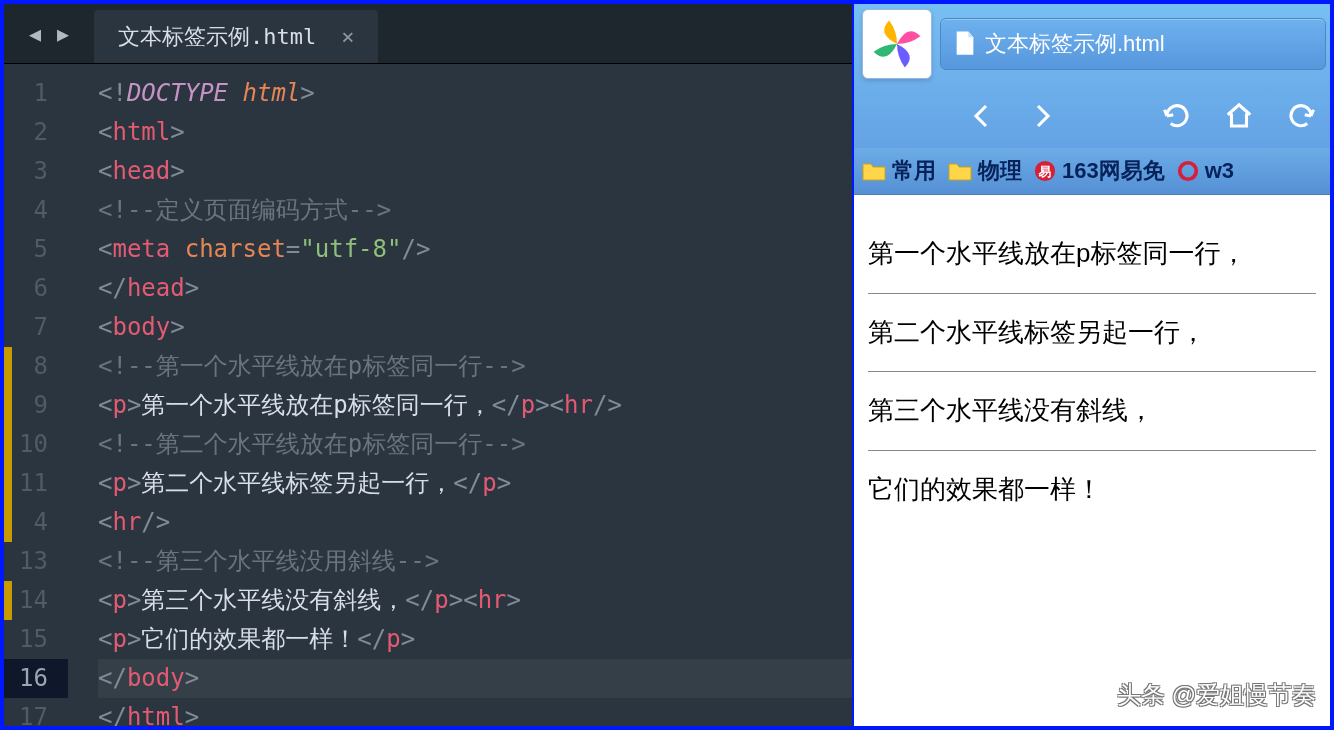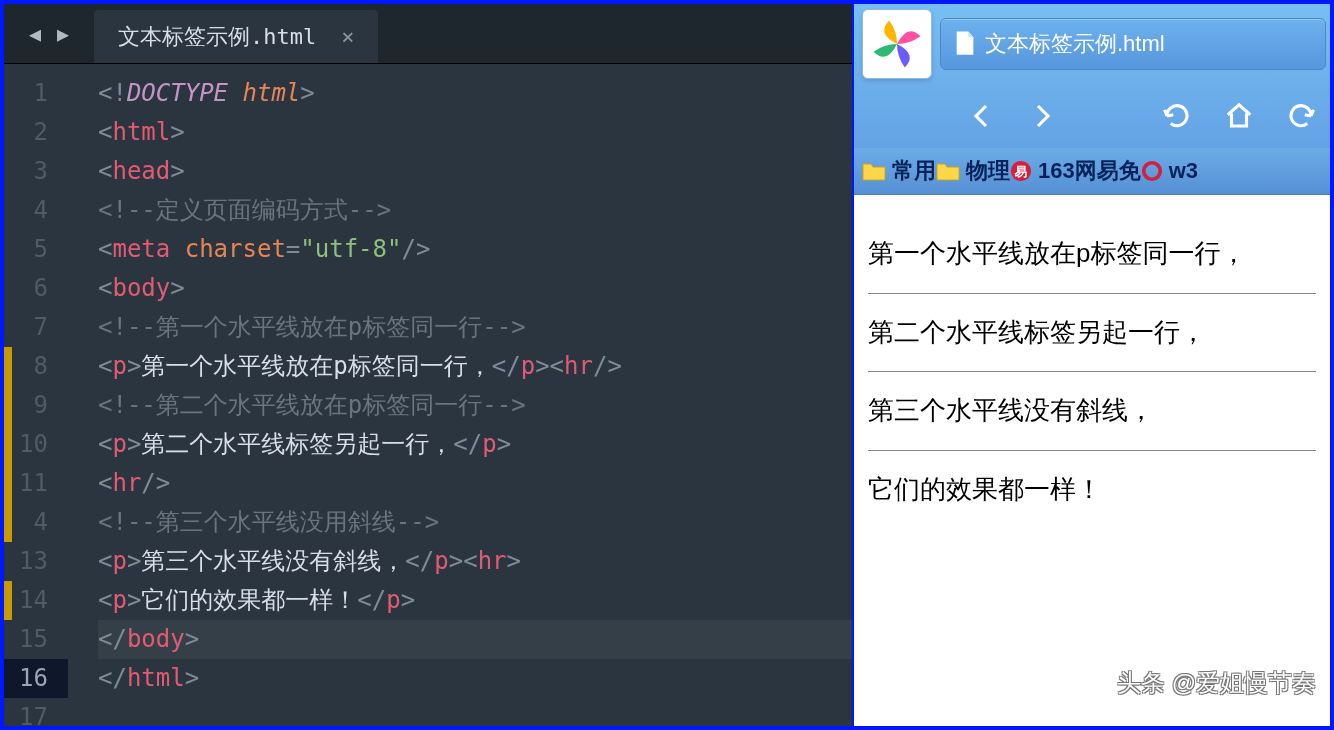--- a/index.html
+++ b/index.html
@@ -106,36 +106,36 @@
     padding:0 0 0 98px; gap:4px;
   }
   .nbtn {
     width:58px; height:48px;
     display:flex; align-items:center; justify-content:center;
     color:#fff; font-size:26px;
   }
   .nbtn svg { width:30px; height:30px; stroke:#fff; fill:none; stroke-width:2.5; }
   .br-row3 {
     height:46px; display:flex; align-items:center;
-    padding:0 8px; gap:0;
+    padding:0 8px; gap:12px;
     background:linear-gradient(#6cace7,#5590d4);
   }
   .bm { display:flex; align-items:center; gap:6px; font-size:22px; color:#07225a;
         font-weight:700; }
   .folder-ico { width:24px; height:20px; }
   .red-ico { width:22px; height:22px; }
   .page {
     flex:1; padding:20px 14px 0 14px; font-size:26px;
     color:#000; line-height:1.6;
     position:relative;
   }
   .page p { margin:18px 0; }
   .page hr { border:none; border-top:1px solid #888; margin:12px 0; }
   .wm {
-    position:absolute; right:14px; bottom:24px;
+    position:absolute; right:14px; bottom:12px;
     font-size:24px; color:#ffffff;
     text-shadow: -1px -1px 0 #777, 1px -1px 0 #777, -1px 1px 0 #777, 1px 1px 0 #777;
   }
 </style>
 </head>
 <body>
 
 <div class="editor">
   <div class="tabbar">
     <div class="navarrows">
@@ -185,20 +185,21 @@
       <div class="lnum">15</div>
       <div class="lnum hl">16</div>
       <div class="lnum">17</div>
     </div>
   <div class="code" id="code">
       <div class="row"><span class="pun">&lt;!</span><span class="kw">DOCTYPE</span><span class="pun"> </span><span class="kw2">html</span><span class="pun">&gt;</span></div>
       <div class="row"><span class="pun">&lt;</span><span class="tag">html</span><span class="pun">&gt;</span></div>
       <div class="row"><span class="pun">&lt;</span><span class="tag">head</span><span class="pun">&gt;</span></div>
       <div class="row"><span class="pun">    </span><span class="cmt">&lt;!--</span><span class="cmt">定义页面编码方式</span><span class="cmt">--&gt;</span></div>
       <div class="row"><span class="pun">    </span><span class="pun">&lt;</span><span class="tag">meta</span><span class="pun"> </span><span class="attr">charset</span><span class="pun">=</span><span class="str">"utf-8"</span><span class="pun">/&gt;</span></div>
+      <div class="row"><span class="pun">&lt;/</span><span class="tag">head</span><span class="pun">&gt;</span></div>
       <div class="row"><span class="pun">&lt;</span><span class="tag">body</span><span class="pun">&gt;</span></div>
       <div class="row"><span class="pun">    </span><span class="cmt">&lt;!--</span><span class="cmt">第一个水平线放在p标签同一行</span><span class="cmt">--&gt;</span></div>
       <div class="row"><span class="pun">    </span><span class="pun">&lt;</span><span class="tag">p</span><span class="pun">&gt;</span><span class="txt">第一个水平线放在p标签同一行，</span><span class="pun">&lt;/</span><span class="tag">p</span><span class="pun">&gt;&lt;</span><span class="tag">hr</span><span class="pun">/&gt;</span></div>
       <div class="row"><span class="pun">    </span><span class="cmt">&lt;!--</span><span class="cmt">第二个水平线放在p标签同一行</span><span class="cmt">--&gt;</span></div>
       <div class="row"><span class="pun">    </span><span class="pun">&lt;</span><span class="tag">p</span><span class="pun">&gt;</span><span class="txt">第二个水平线标签另起一行，</span><span class="pun">&lt;/</span><span class="tag">p</span><span class="pun">&gt;</span></div>
       <div class="row"><span class="pun">    </span><span class="pun">&lt;</span><span class="tag">hr</span><span class="pun">/&gt;</span></div>
       <div class="row"><span class="pun">    </span><span class="cmt">&lt;!--</span><span class="cmt">第三个水平线没用斜线</span><span class="cmt">--&gt;</span></div>
       <div class="row"><span class="pun">    </span><span class="pun">&lt;</span><span class="tag">p</span><span class="pun">&gt;</span><span class="txt">第三个水平线没有斜线，</span><span class="pun">&lt;/</span><span class="tag">p</span><span class="pun">&gt;&lt;</span><span class="tag">hr</span><span class="pun">&gt;</span></div>
       <div class="row"><span class="pun">    </span><span class="pun">&lt;</span><span class="tag">p</span><span class="pun">&gt;</span><span class="txt">它们的效果都一样！</span><span class="pun">&lt;/</span><span class="tag">p</span><span class="pun">&gt;</span></div>
       <div class="row hl-row"><span class="pun">&lt;/</span><span class="tag">body</span><span class="pun">&gt;</span></div>

